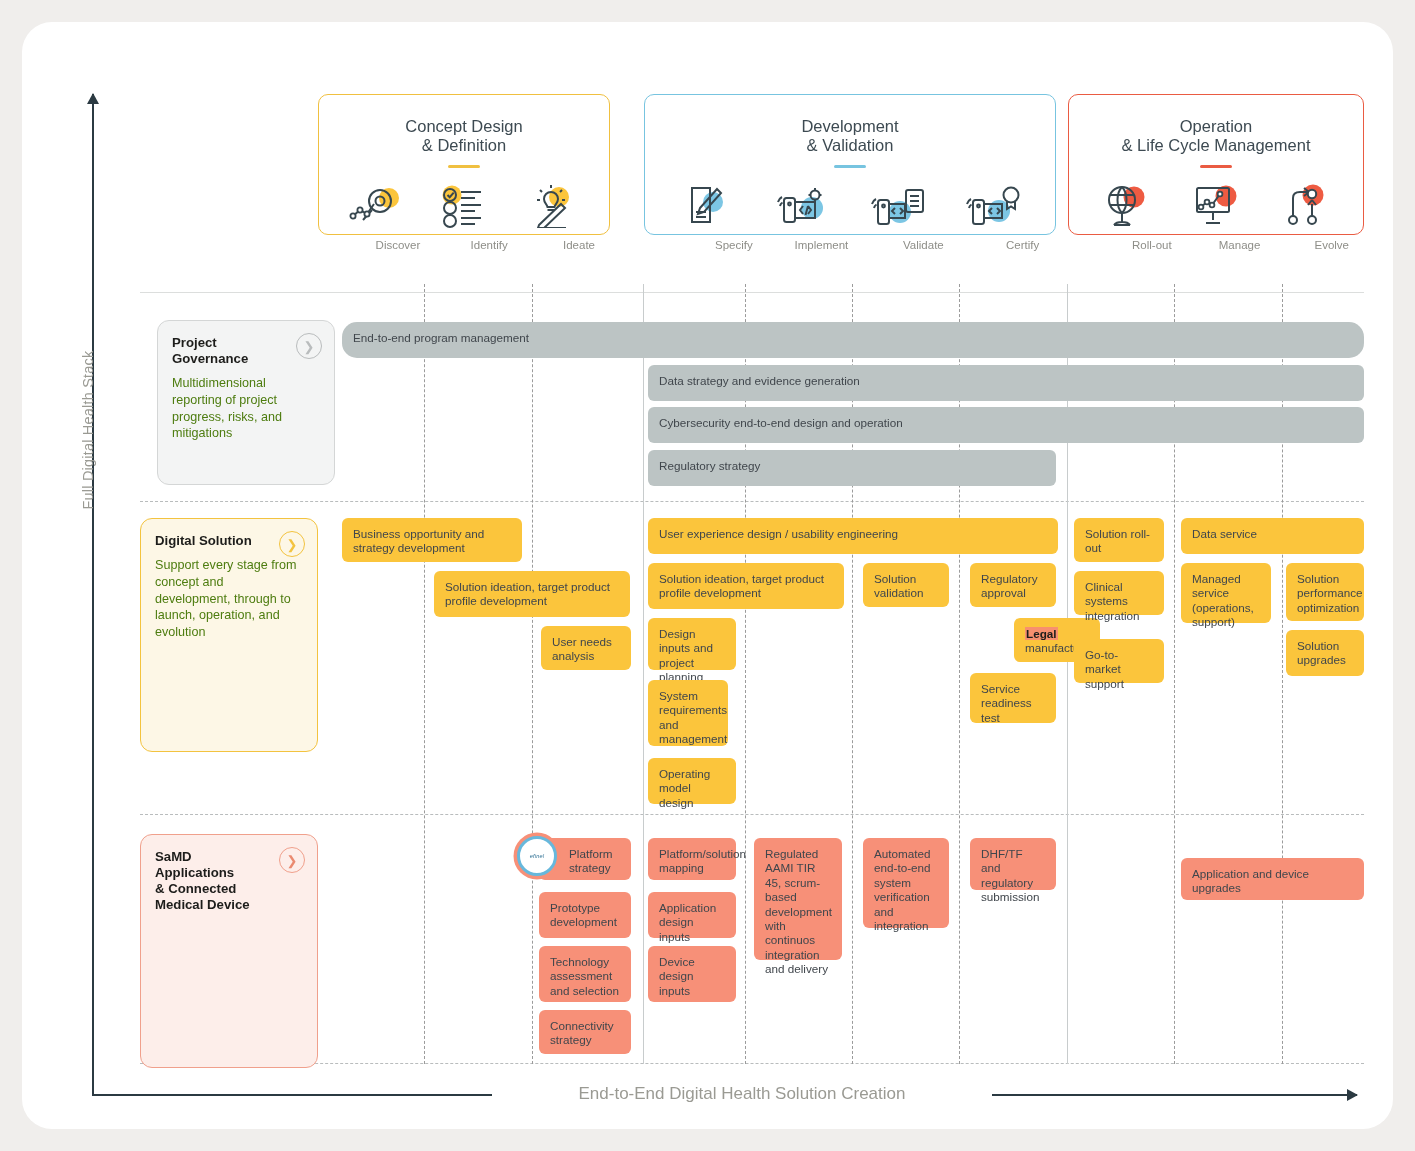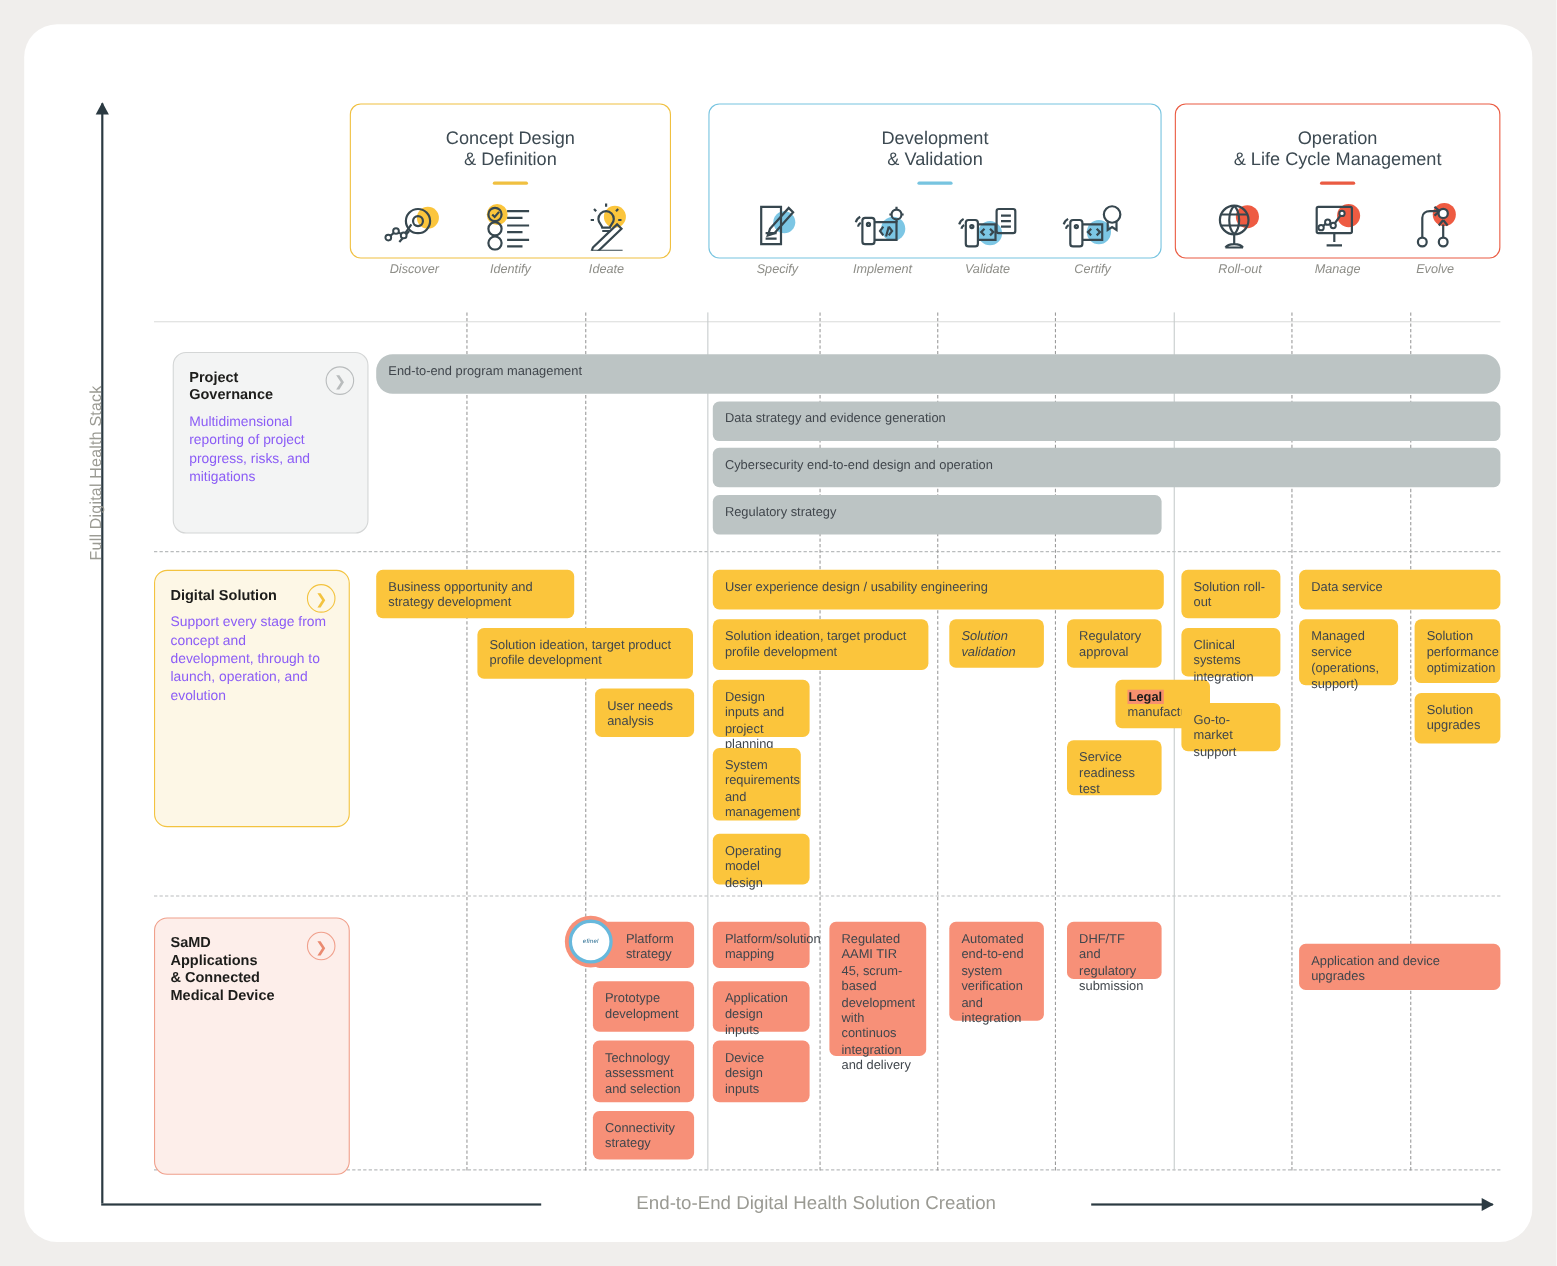--- a/index.html
+++ b/index.html
@@ -61,38 +61,38 @@
   .phase-rule {
     width:32px; height:3px; background:#f0c040;
     margin:10px auto 0; border-radius:2px;
   }
   .phase.blue .phase-rule { background:#77c4e0; }
   .phase.red  .phase-rule { background:#ea5b42; }
   .phase-icons {
     display:flex; justify-content:space-around; align-items:flex-end;
     padding:14px 14px 0;
   }
-  .pi { width:92px; text-align:center;font-style:italic; }
+  .pi { width:92px; text-align:right; }
   .pi-glyph { height:48px; display:flex; align-items:center; justify-content:center; }
   .pi-label { margin-top:9px; color:#8e8e88; font-size:11.5px; }
 
   
   .cat {
     position:absolute; left:118px; width:178px;
     border:1.4px solid #d4d6d6; border-radius:12px; background:#f3f4f4;
     padding:14px 16px 14px 14px;
   }
   .cat.yellow { border-color:#f3c33f; background:#fdf7e6; }
   .cat.red    { border-color:#f0a08c; background:#fdeeea; }
   .cat-title {
     font-weight:bold; font-size:13.2px; color:#1d1d1b;
     line-height:16px; padding-right:34px; white-space:pre-line;
   }
   .cat-desc {
-    margin-top:8px; color:#8b5cf6; font-size:12.6px; line-height:16.8px;
+    margin-top:8px; color:#4d7c0f; font-size:12.6px; line-height:16.8px;
   }
   .cat-arrow {
     position:absolute; right:12px; top:12px;
     width:26px; height:26px; border-radius:50%;
     border:1.4px solid #b9bcbd; color:#b9bcbd;
     display:flex; align-items:center; justify-content:center;
     font-size:13px; line-height:1;
   }
   .cat.yellow .cat-arrow { border-color:#f3c33f; color:#f3c33f; }
   .cat.red    .cat-arrow { border-color:#f0a08c; color:#ea8a70; }
@@ -364,21 +364,21 @@
   <div class="blk yellow" style="left:320px; top:496px; width:180px; height:44px;">Business opportunity and strategy development</div>
   <div class="blk yellow" style="left:412px; top:549px; width:196px; height:46px;">Solution ideation, target product profile development</div>
   <div class="blk yellow" style="left:519px; top:604px; width:90px; height:44px;">User needs analysis</div>
 
   <div class="blk yellow" style="left:626px; top:496px; width:410px; height:36px;">User experience design / usability engineering</div>
   <div class="blk yellow" style="left:626px; top:541px; width:196px; height:46px;">Solution ideation, target product profile development</div>
   <div class="blk yellow" style="left:626px; top:596px; width:88px; height:52px;">Design inputs and project planning</div>
   <div class="blk yellow" style="left:626px; top:658px; width:80px; height:66px;">System requirements and management</div>
   <div class="blk yellow" style="left:626px; top:736px; width:88px; height:46px;">Operating model design</div>
 
-  <div class="blk yellow" style="left:841px; top:541px; width:86px; height:44px;font-style:italic;">Solution validation</div>
+  <div class="blk yellow" style="left:841px; top:541px; width:86px; height:44px;">Solution validation</div>
 
   <div class="blk yellow" style="left:948px; top:541px; width:86px; height:44px;">Regulatory approval</div>
   <div class="blk yellow" style="left:948px; top:596px; width:86px; height:44px;margin-left:44px;"><span class="hl">Legal</span><br><span>manufacturer</span></div>
   <div class="blk yellow" style="left:948px; top:651px; width:86px; height:50px;">Service readiness test</div>
 
   <div class="blk yellow" style="left:1052px; top:496px; width:90px; height:44px;">Solution roll-out</div>
   <div class="blk yellow" style="left:1052px; top:549px; width:90px; height:44px;">Clinical systems integration</div>
   <div class="blk yellow" style="left:1052px; top:617px; width:90px; height:44px;">Go-to-market support</div>
 
   <div class="blk yellow" style="left:1159px; top:496px; width:183px; height:36px;">Data service</div>

